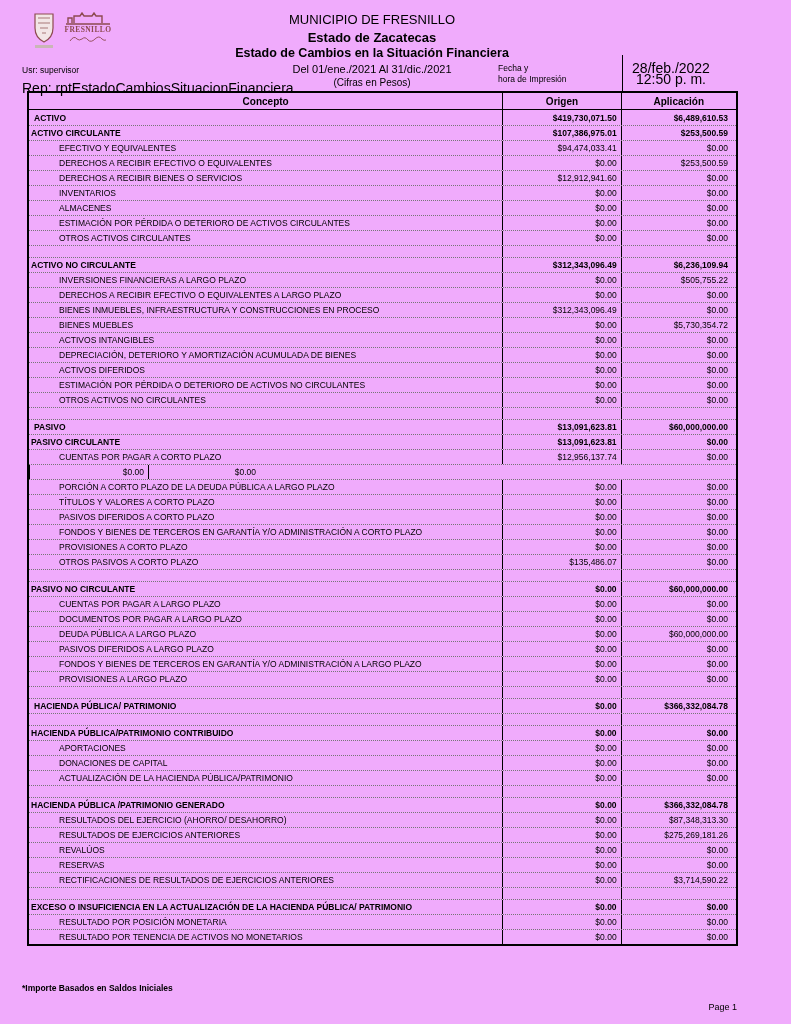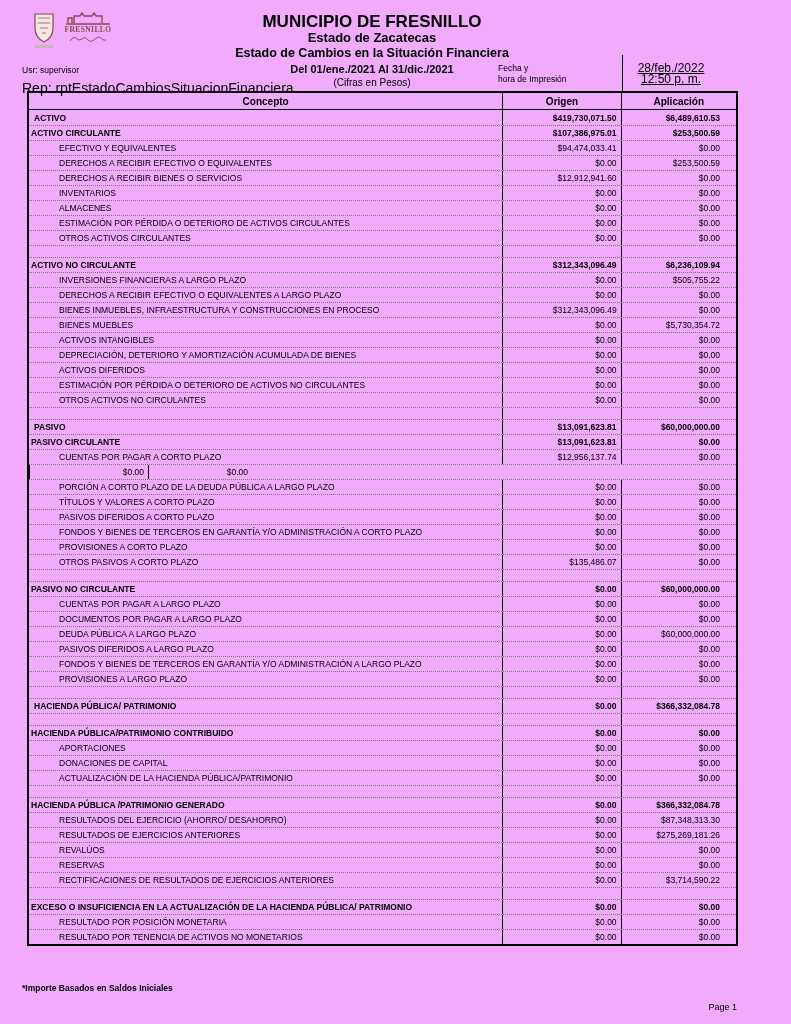--- a/index.html
+++ b/index.html
@@ -1,52 +1,52 @@
 <!DOCTYPE html>
 <html><head>
 <meta charset="utf-8">
 <style>
   * { margin:0; padding:0; box-sizing:border-box; }
   html,body { width:791px; height:1024px; background:#fff; font-family:"Liberation Sans", sans-serif; color:#000; }
   .page { position:relative; width:791px; height:1024px; background:#f0abfc; overflow:hidden; }
 
   
   .titles { position:absolute; left:0; top:0; width:744px; text-align:center; }
-  .t-main   { position:absolute; top:12px; width:100%; font-size:17px; font-weight:bold; }
+  .t-main   { position:absolute; top:12px; width:100%; font-size:13px; font-weight:normal; }
   .t-sub    { position:absolute; top:30px; width:100%; font-size:13px; font-weight:bold; }
   .t-report { position:absolute; top:46px; width:100%; font-size:12.5px; font-weight:bold; }
-  .t-period { position:absolute; top:63px; width:100%; font-size:11px; font-weight:bold; }
+  .t-period { position:absolute; top:63px; width:100%; font-size:11px; font-weight:normal; }
   .t-cifras { position:absolute; top:77px; width:100%; font-size:10px; }
 
   .usr { position:absolute; left:22px; top:65px; font-size:8.5px; }
   .rep { position:absolute; left:22px; top:80px; font-size:14px; }
 
   .printinfo { position:absolute; right:48px; top:55px; width:230px; height:36px; }
   .pi-label { position:absolute; right:125px; top:8px; width:120px; text-align:left; font-size:8.5px; line-height:11px; }
   .pi-bar { position:absolute; right:120px; top:0; width:1px; height:36px; background:#000; }
-  .pi-vals { position:absolute; right:28px; top:8px; width:88px; text-align:center; font-size:12px; line-height:11px;text-decoration:underline; }
+  .pi-vals { position:absolute; right:28px; top:8px; width:88px; text-align:center; font-size:14px; line-height:11px; }
 
   
   .logo { position:absolute; left:32px; top:10px; width:80px; height:42px; display:flex; align-items:center; }
   .crest { width:24px; height:38px; position:relative; }
   .logo-divider { width:1px; height:30px; background:#b9a9a9; margin:0 4px; }
   .wordmark { width:48px; height:40px; position:relative; text-align:center; }
   .wm-name { position:absolute; top:14px; left:0; width:100%; font-family:"Liberation Serif", serif; font-weight:bold; font-size:7.5px; letter-spacing:0.4px; color:#8d4a50; }
 
   
   .table { position:absolute; left:27px; top:91px; width:711px; border:2px solid #000; }
   .thead { display:flex; height:17px; border-bottom:1.5px solid #000; font-weight:bold; font-size:10px; }
   .thead .c { text-align:center; }
   .trow { display:flex; height:15px; border-top:1px dotted #777; font-size:8.5px; align-items:center; }
   .trow:first-of-type { border-top:none; }
   .trow.spacer { height:12px; }
   .c { height:100%; display:flex; align-items:center; overflow:hidden; white-space:nowrap; }
   .c.concepto   { width:476px; padding-left:4px; }
   .c.origen     { width:119px; border-left:1.5px solid #000; justify-content:flex-end; padding-right:4px; }
-  .c.aplicacion { width:116px; border-left:1.5px solid #000; justify-content:flex-end; padding-right:16px; }
+  .c.aplicacion { width:116px; border-left:1.5px solid #000; justify-content:flex-end; padding-right:8px; }
   .thead .c.concepto { justify-content:center; padding-left:0; }
   .thead .c.origen, .thead .c.aplicacion { justify-content:center; padding-right:0; }
   .trow.l0 { font-weight:bold; }
   .trow.l1 { font-weight:bold; }
   .trow.l0 .concepto { padding-left:5px; }
   .trow.l1 .concepto { padding-left:2px;text-align:right; }
   .trow.l2 .concepto { padding-left:30px; }
 
   
   .footnote { position:absolute; left:22px; top:983px; font-size:8.5px; font-weight:bold; }

